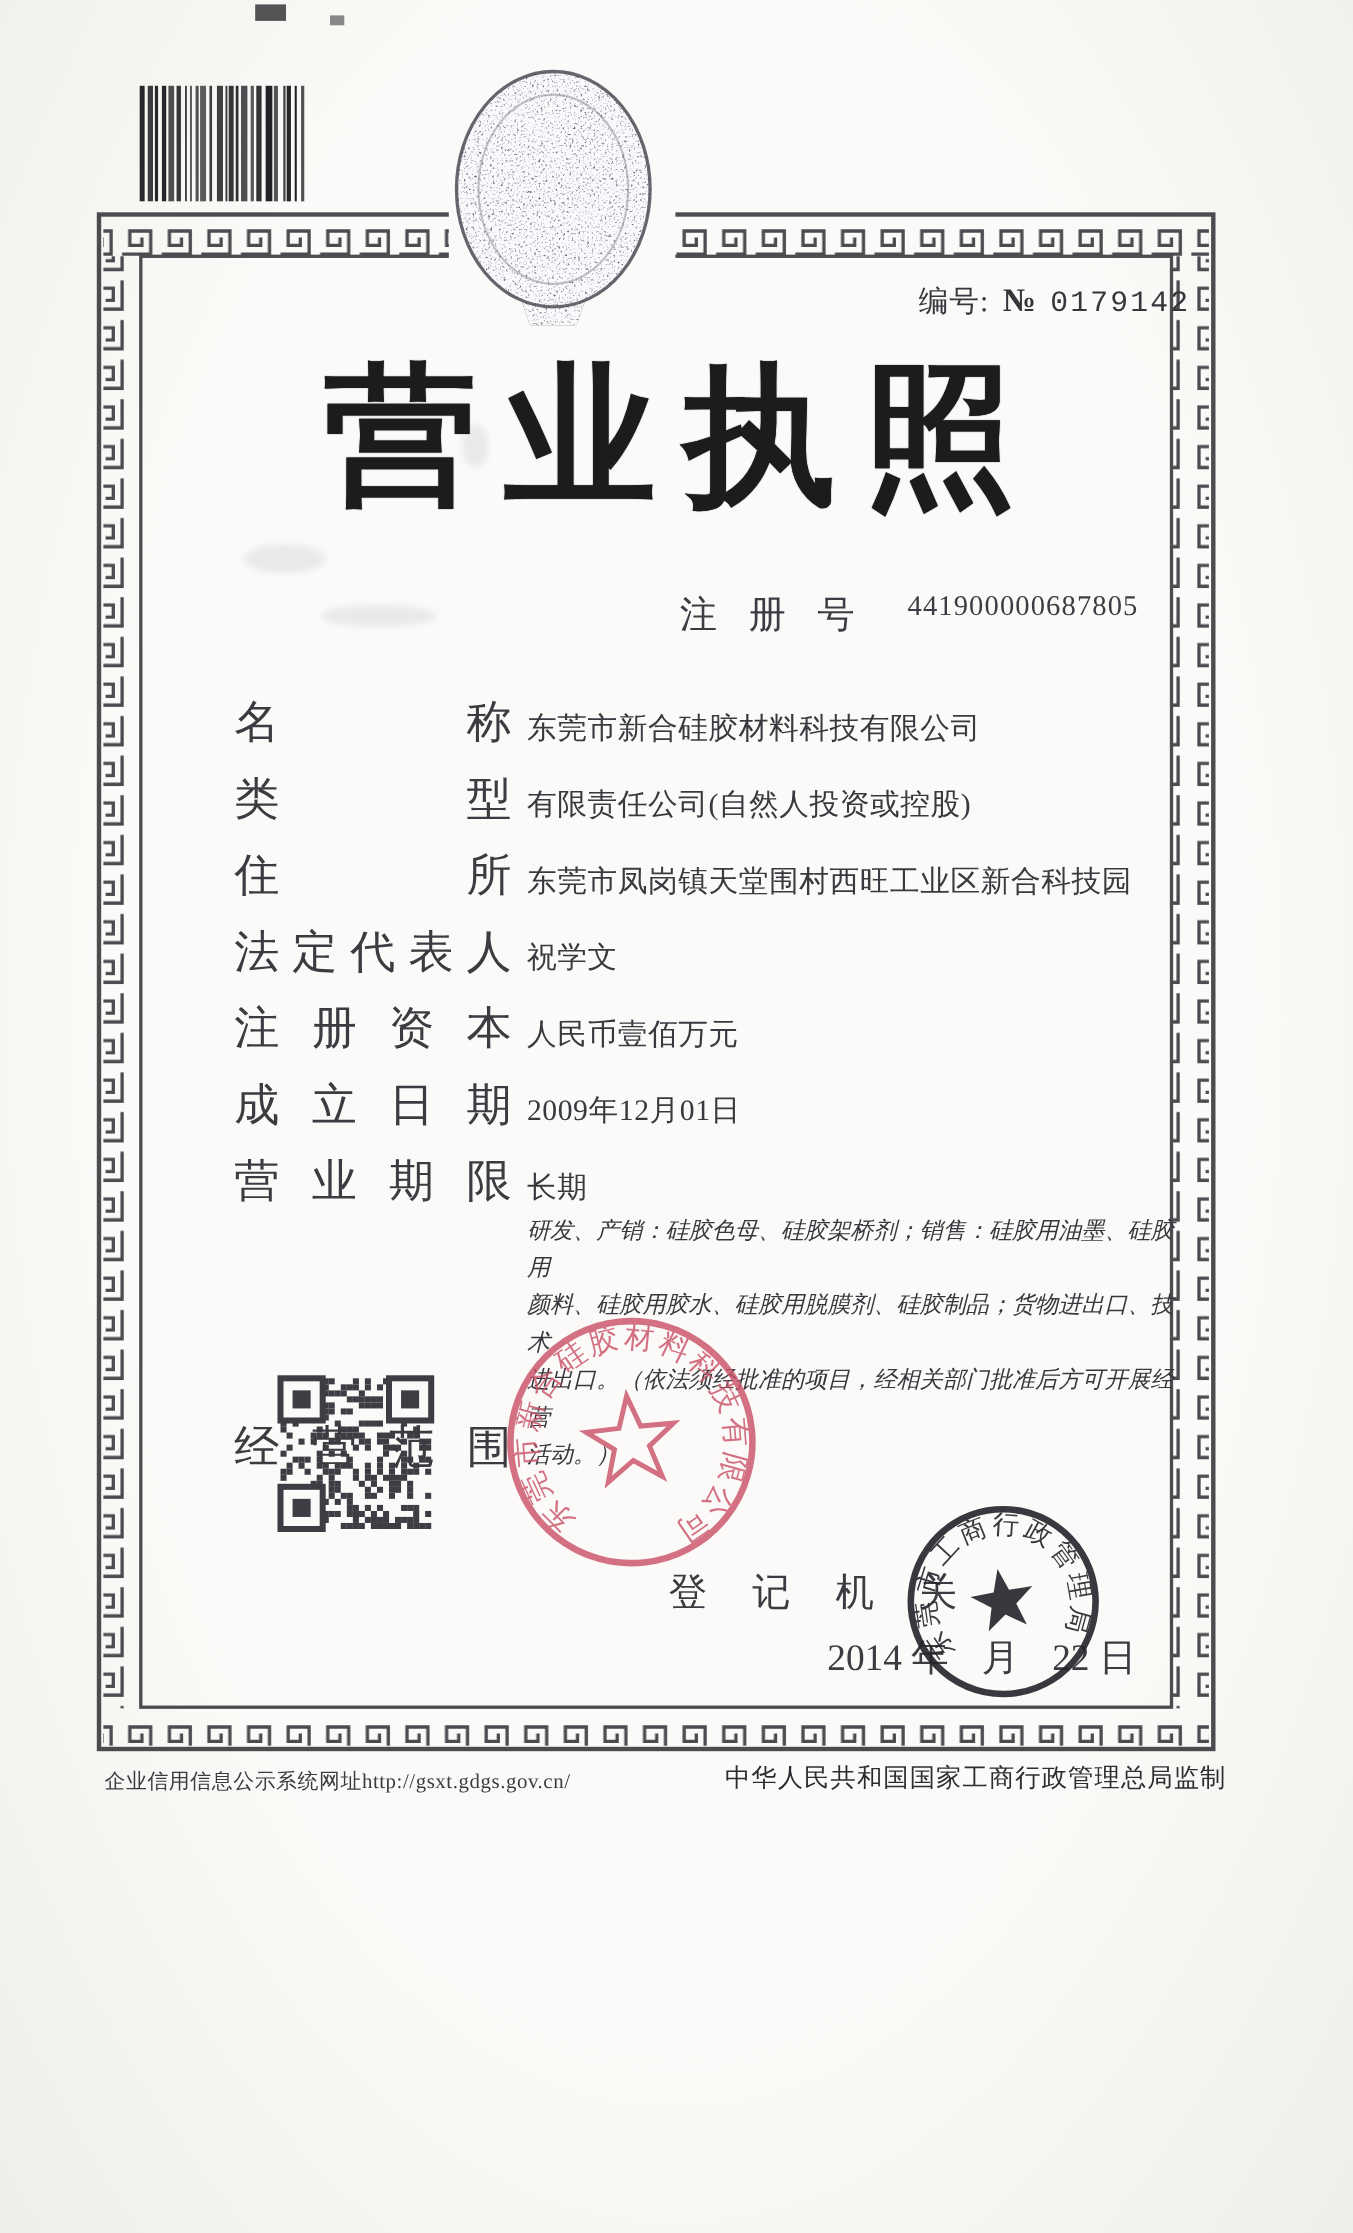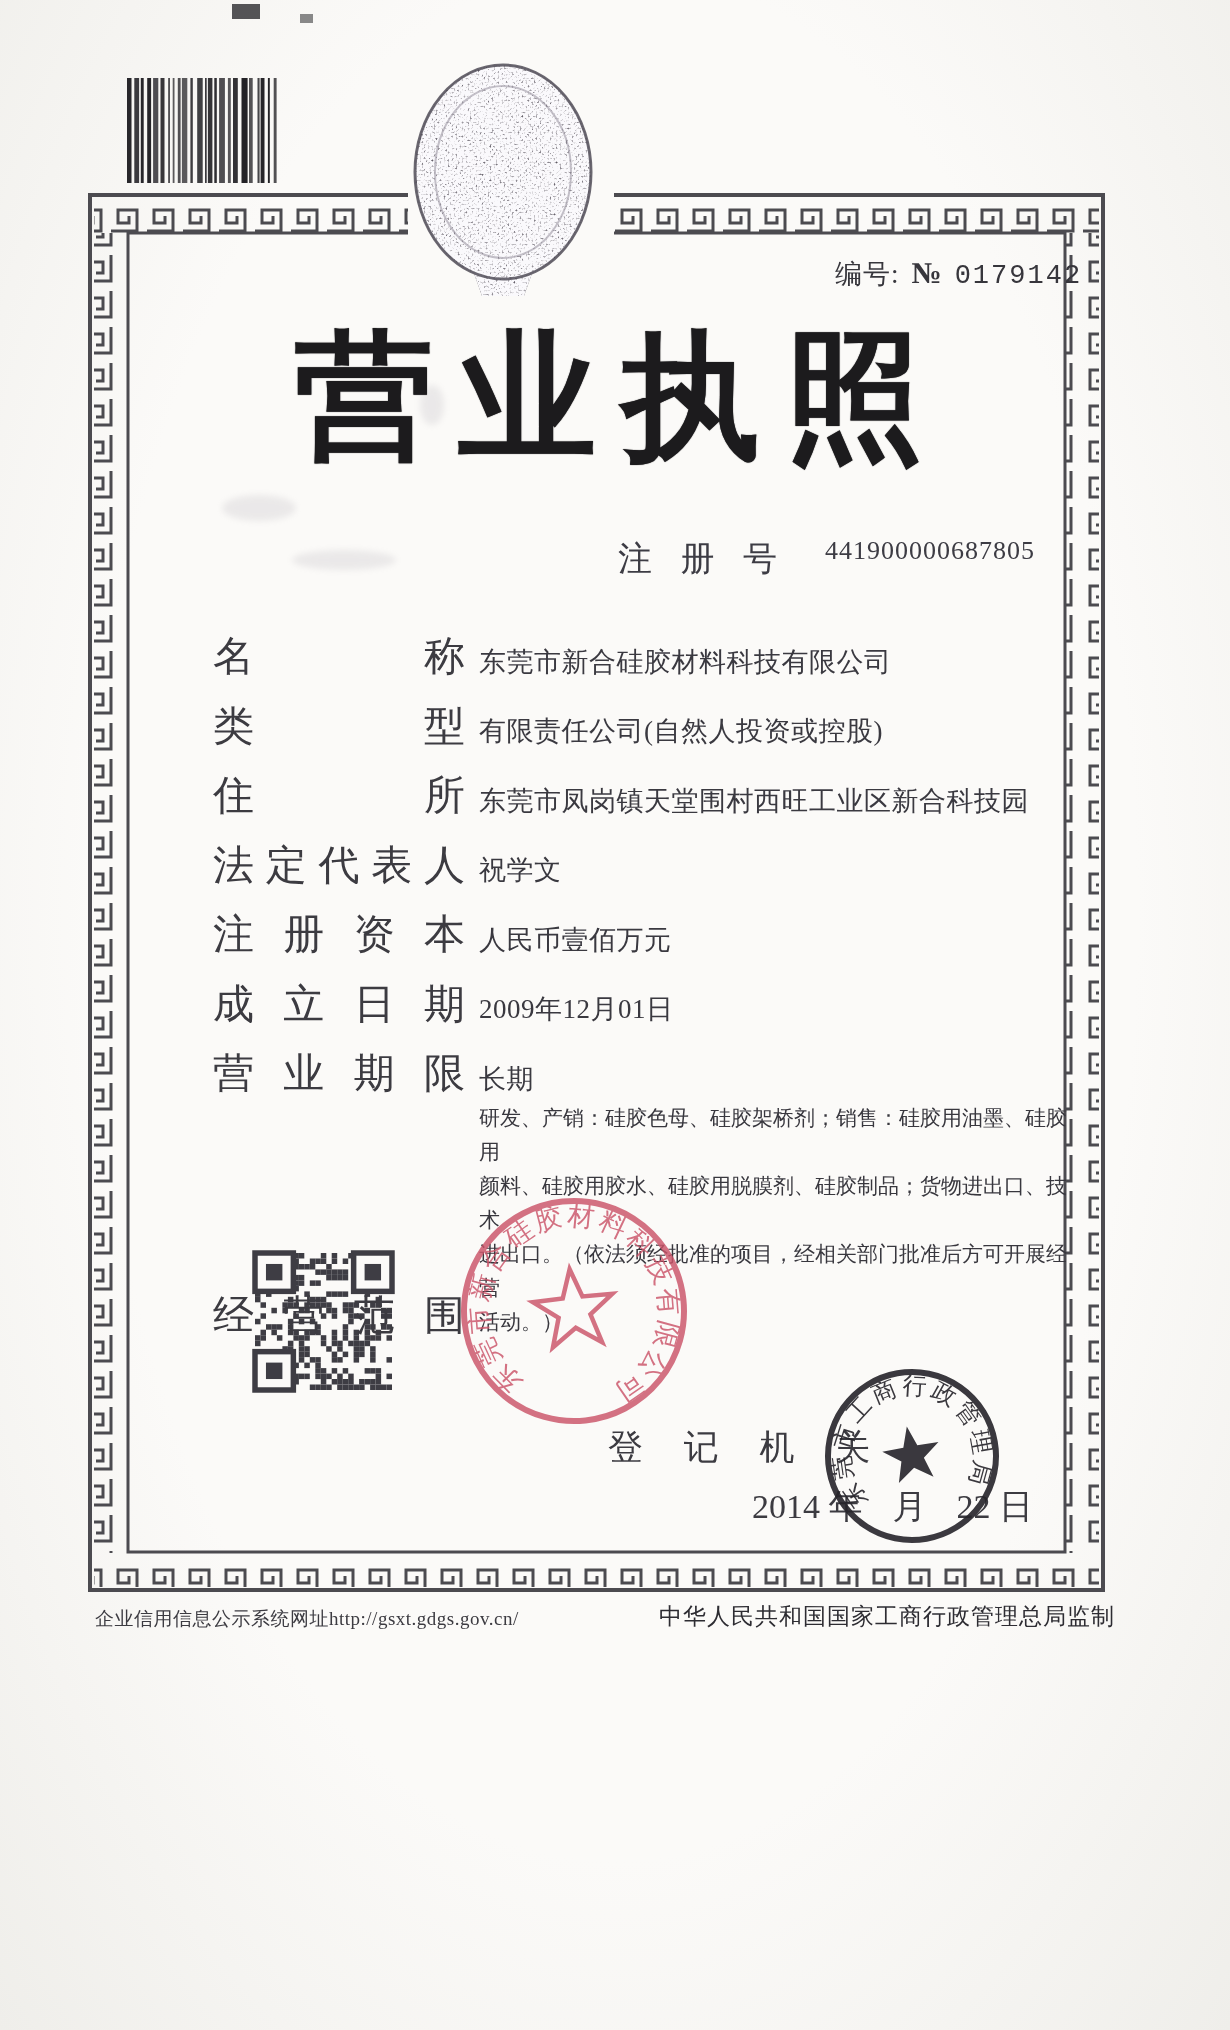--- a/index.html
+++ b/index.html
@@ -41,21 +41,21 @@
   #regno .num{font-size:26px;letter-spacing:1px;}
 
   
   #fields{position:absolute;top:610px;left:213px;width:860px;}
   .field-row{display:flex;align-items:flex-end;min-height:69.5px;}
   .field-label{
     flex:0 0 252px;font-size:41px;color:#3c3b41;
     text-align:justify;text-align-last:justify;line-height:1.1;
   }
   .field-value{margin-left:14px;padding-top:9px;font-size:27px;color:#3a3940;letter-spacing:.5px;line-height:1.25;}
-  .field-row.scope .field-value{padding-top:4px;font-size:21px;line-height:34px;letter-spacing:0;color:#38373e;}
+  .field-row.scope .field-value{padding-top:4px;font-size:21px;line-height:34px;letter-spacing:0;color:#38373e;font-style:italic;}
 
   
   #registry-label{
     position:absolute;top:1424px;left:608px;
     font-size:35px;letter-spacing:16px;color:#3c3b41;white-space:nowrap;
   }
   #date-line{
     position:absolute;top:1484px;left:752px;
     display:flex;align-items:baseline;gap:30px;
     font-size:34px;color:#3c3b41;white-space:nowrap;

